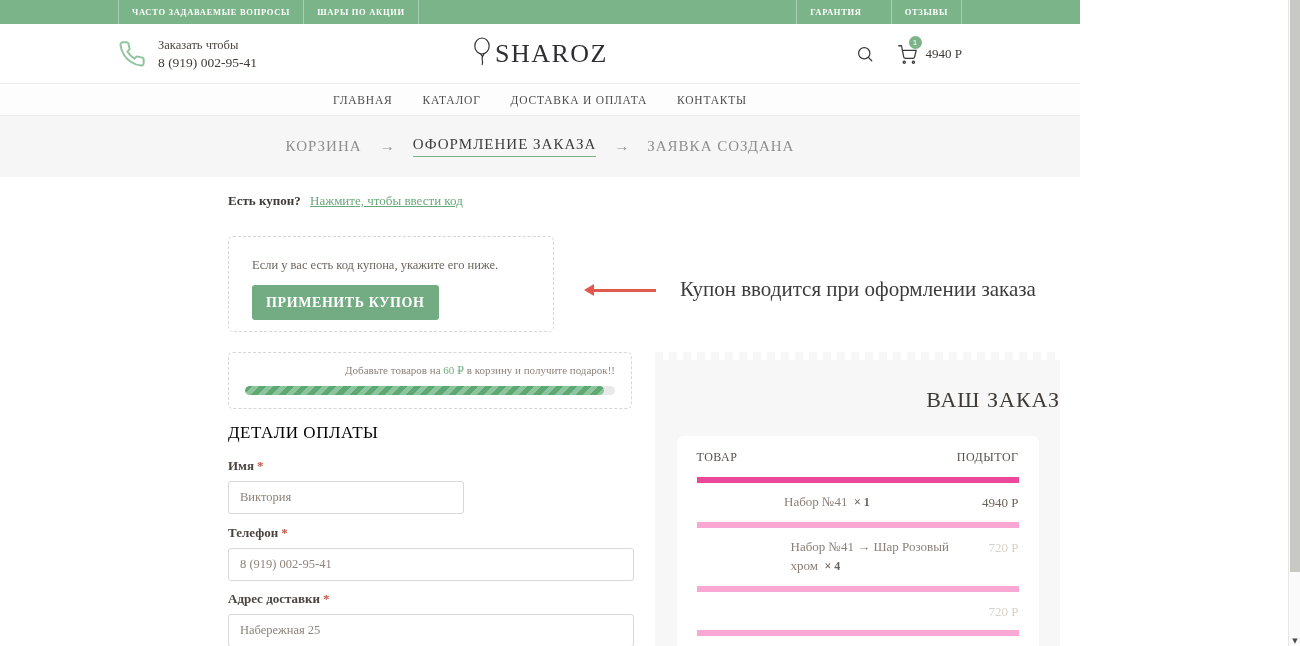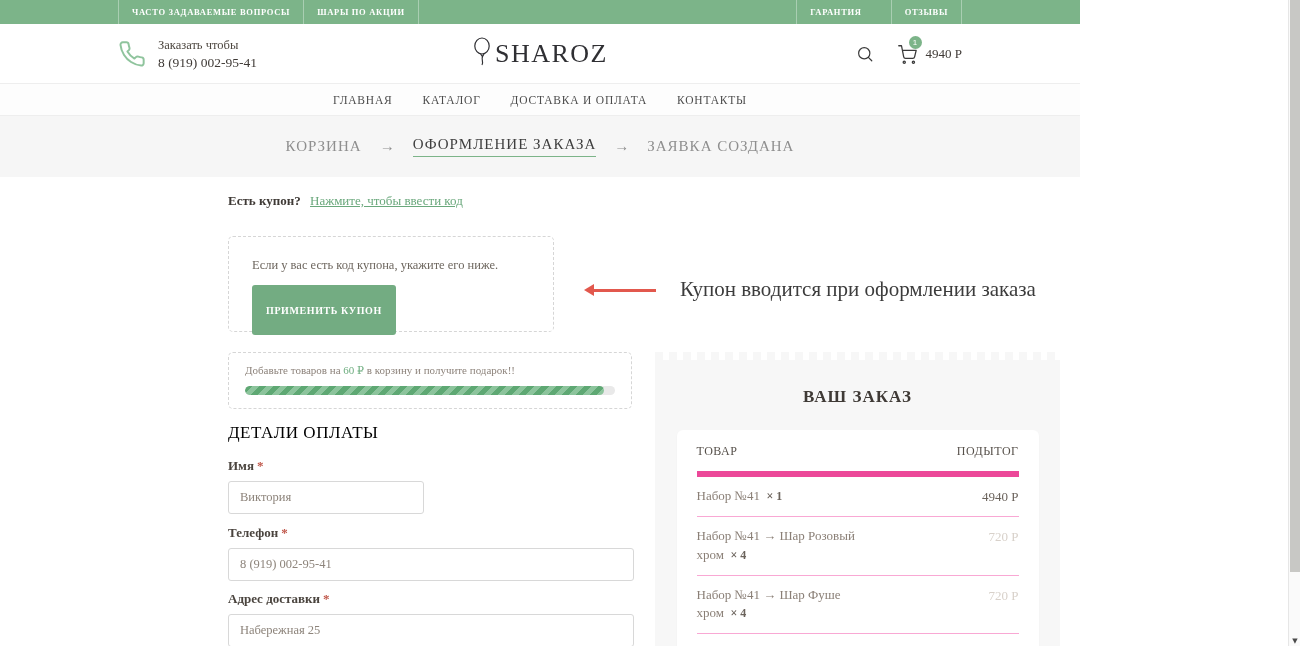--- a/index.html
+++ b/index.html
@@ -59,63 +59,63 @@
   .coupon-toggle { color:#6aa87c; text-decoration:underline; margin-left:6px; cursor:pointer; }
 
   .coupon-box { position:absolute; left:228px; top:59px; width:326px; height:96px;
     border:1px dashed #d6d6d6; border-radius:5px; padding:21px 23px; }
   .coupon-hint { font-size:12.5px; color:#6e675f; }
   .coupon-row { display:flex; margin-top:12px; gap:11px; }
   .coupon-input { width:146px; height:33px; border:1px solid #d7d7d7; border-radius:3px;
     padding:0 10px; font-size:12.5px; color:#8d847b;
     font-family:"Liberation Serif","DejaVu Serif",serif; }
   .coupon-input::placeholder { color:#9b948e; }
-  .apply-btn { height:50px; background:#73ac82; color:#fff; border:none; border-radius:3px;
-    font-size:10px; font-weight:bold; letter-spacing:.6px; padding:0 14px; cursor:pointer;
+  .apply-btn { height:35px; background:#73ac82; color:#fff; border:none; border-radius:3px;
+    font-size:14px; font-weight:bold; letter-spacing:.6px; padding:0 14px; cursor:pointer;
     font-family:"Liberation Serif","DejaVu Serif",serif; }
 
   .annotation { position:absolute; left:588px; top:100px; display:flex; align-items:center; }
   .anno-arrow { position:relative; width:68px; height:3px; background:#e2584d; margin-top:2px; }
   .anno-arrow:before { content:""; position:absolute; left:-10px; top:-5px;
     border:6.5px solid transparent; border-right:10px solid #e2584d; }
   .anno-text { margin-left:24px; font-size:21px; color:#3c3c3c; }
 
   .gift-box { position:absolute; left:228px; top:175px; width:404px; height:57px;
     border:1px dashed #d6d6d6; border-radius:5px; padding:11px 16px; }
-  .gift-text { font-size:11px; color:#8d837b; }
+  .gift-text { font-size:11px; color:#8d837b;text-align:right; }
   .gift-amount { color:#6fae80; }
   .gift-track { margin-top:9px; height:9px; background:#e9e9e9; border-radius:5px; overflow:hidden; }
   .gift-fill { height:9px; border-radius:5px;
     background:repeating-linear-gradient(135deg,#5ea873 0 5px,#8cc49c 5px 10px); }
 
   .billing-title { position:absolute; left:228px; top:246px; font-size:17px;
     font-weight:normal; color:#000000; letter-spacing:.5px; }
   .field { position:absolute; left:228px; }
   .f-1 { top:279px; } .f-2 { top:346px; } .f-3 { top:412px; }
   .f-label { font-size:13px; font-weight:bold; color:#4a443e; }
   .req { color:#c0574a; margin-left:3px; }
   .f-input { display:block; margin-top:7px; height:33px; border:1px solid #d8d8d8;
     border-radius:3px; padding:0 11px; font-size:12.5px; color:#8d847b;
     font-family:"Liberation Serif","DejaVu Serif",serif; background:#fff; }
-  .f-1 .f-input { width:196px; }
+  .f-1 .f-input { width:236px; }
   .f-2 .f-input, .f-3 .f-input { width:406px; }
 
   
   .receipt { position:absolute; left:655px; top:175px; width:405px; bottom:0; }
   .receipt-teeth { height:8px;
     background:repeating-linear-gradient(to right,#f7f7f7 0 8px,#ffffff 8px 14px); }
   .receipt-body { background:#f7f7f7; height:100%; padding-top:27px; }
-  .order-title { text-align:center; font-size:17px; font-weight:bold; color:#3f3a36;
+  .order-title { text-align:right; font-size:22px; font-weight:normal; color:#3f3a36;
     letter-spacing:1px; }
   .order-card { margin:23px auto 0; width:362px; background:#fff; border-radius:6px;
     box-shadow:0 1px 2px rgba(0,0,0,.04); padding:0 20px; overflow:hidden; }
   .order-head { display:flex; justify-content:space-between; padding:14px 0 12px;
     border-bottom:6px solid #ec4899; font-size:12px; color:#56504a; letter-spacing:.5px; }
-  .order-row { display:flex; justify-content:space-between; padding:10px 0;
-    border-bottom:1px solid #f9a8d4; }
+  .order-row { display:flex; justify-content:flex-end; padding:10px 0;
+    border-bottom:6px solid #f9a8d4;gap:20px; }
   .oi-name { width:178px; font-size:13px; color:#8a7f76; line-height:1.45; }
   .oi-qty { color:#6b635c; font-weight:bold; font-size:12px; }
   .oi-price { font-size:13px; color:#6b635c; align-self:flex-start; margin-top:2px; }
   .oi-price.muted { color:#d8d1ca; }
 
   
   .scrollbar { position:absolute; right:0; top:0; width:12px; height:646px;
     background:#fafafa; border-left:1px solid #e6e6e6; }
   .sb-thumb { position:absolute; left:1px; top:0; width:10px; height:572px; background:#c8c8c5; }
   .sb-arrow { position:absolute; left:0; bottom:1px; width:12px; text-align:center;
@@ -255,21 +255,20 @@
           </div>
           <div class="order-row">
             <span class="oi-name"><span>Набор №41</span>&nbsp; <span class="oi-qty">× 1</span></span>
             <span class="oi-price">4940 Р</span>
           </div>
           <div class="order-row">
             <span class="oi-name"><span>Набор №41 → Шар Розовый хром</span>&nbsp; <span class="oi-qty">× 4</span></span>
             <span class="oi-price muted">720 Р</span>
           </div>
           <div class="order-row">
-            <span class="oi-name"><span>Набор №41 → Шар Фуше хром</span>&nbsp; <span class="oi-qty">× 4</span></span>
             <span class="oi-price muted">720 Р</span>
           </div>
           <div class="order-row">
             <span class="oi-name"><span>Набор №41 → Шар Розовое Золото хром</span>&nbsp; </span>
             <span class="oi-price muted">360 Р</span>
           </div>
         </div>
       </div>
     </aside>
   </div>

